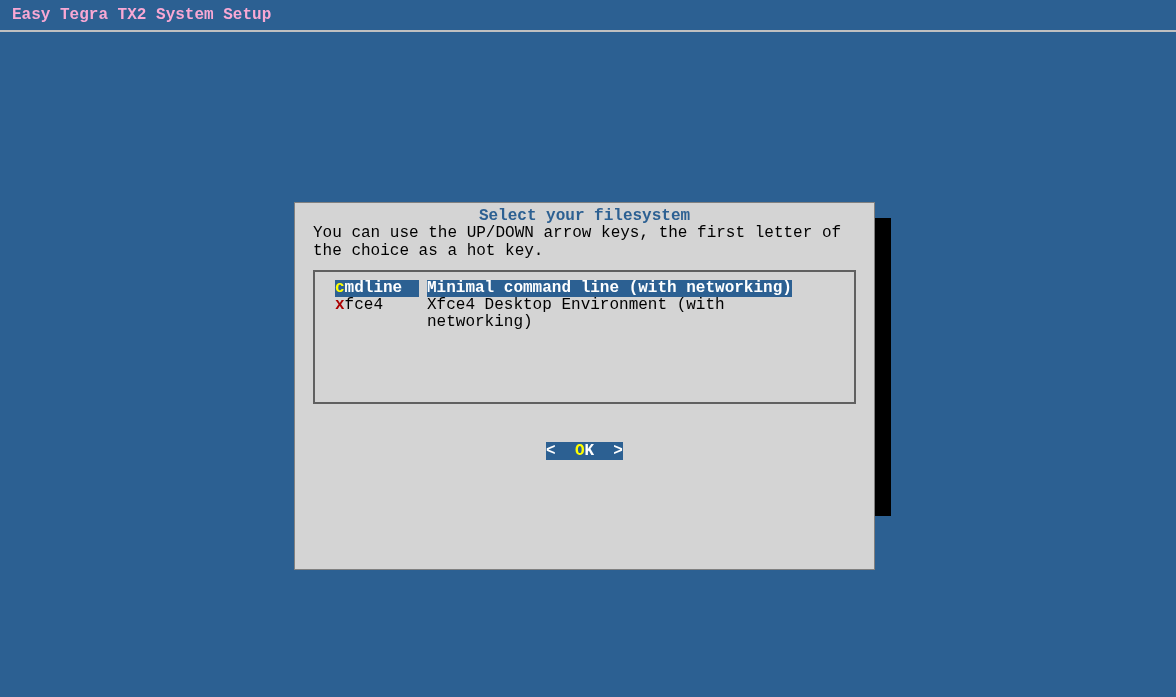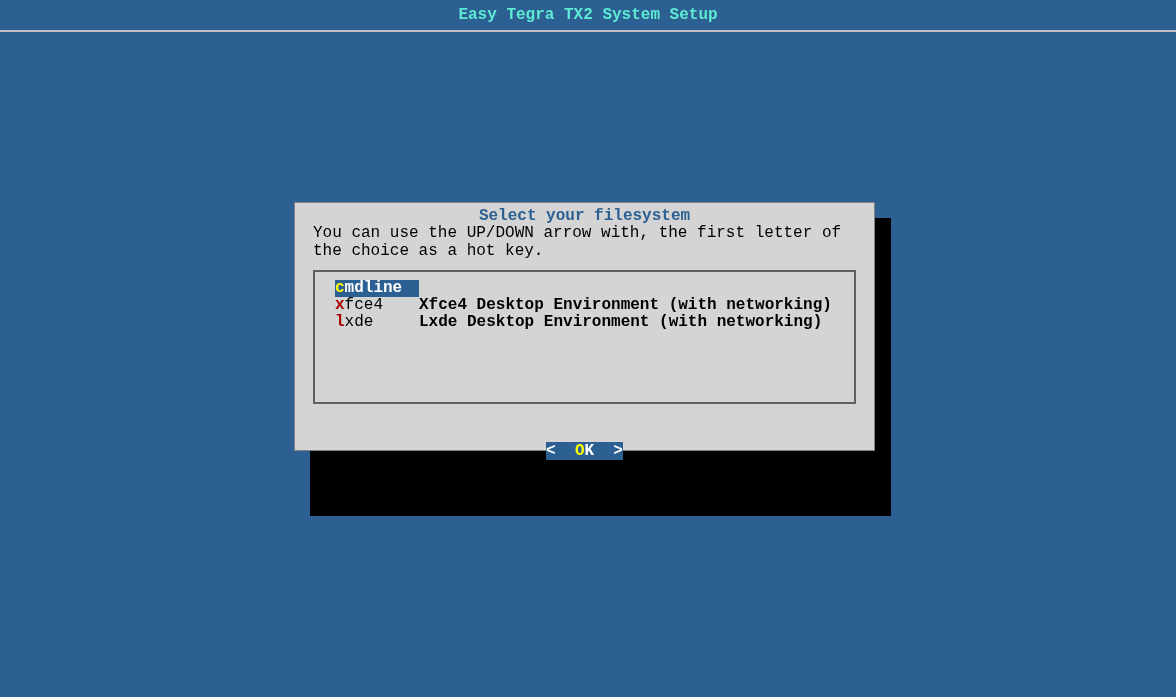--- a/index.html
+++ b/index.html
@@ -9,25 +9,24 @@
     }
     body {
       width: 1176px;
       height: 697px;
       background-color: #2c6092;
       font-family: 'Courier New', monospace;
       font-size: 16px;
       overflow: hidden;
     }
     .page-title {
-      color: #5eead4;
+      color: #f9a8d4;
       padding: 6px 12px;
       font-weight: bold;
       font-size: 16px;
-      text-align: center;
     }
     .hr-line {
       height: 2px;
       background-color: #c0c0c0;
       margin: 0;
     }
     .dialog-container {
       position: absolute;
       left: 294px;
       top: 202px;
@@ -36,21 +35,21 @@
       position: absolute;
       left: 16px;
       top: 16px;
       width: 581px;
       height: 298px;
       background-color: #000000;
     }
     .dialog-box {
       position: relative;
       width: 581px;
-      height: 249px;
+      height: 368px;
       background-color: #d4d4d4;
       border: 1px solid #808080;
       padding: 4px 18px;
     }
     .dialog-title {
       color: #2c6092;
       font-weight: bold;
       text-align: center;
       margin-bottom: 0;
     }
@@ -61,20 +60,21 @@
     }
     .menu-frame {
       border: 2px solid #606060;
       padding: 8px 20px;
       height: 134px;
       margin-bottom: 38px;
     }
     .menu-item {
       display: flex;
       line-height: 1.05;
+      gap: 8px;
     }
     .menu-key {
       width: 84px;
       flex-shrink: 0;
     }
     .menu-key-selected {
       background-color: #2c6092;
     }
     .hotkey-char {
       color: #aa0000;
@@ -87,21 +87,21 @@
     .key-rest {
       color: #000000;
       font-weight: normal;
     }
     .key-rest-selected {
       color: #ffffff;
       font-weight: bold;
     }
     .menu-desc {
       color: #000000;
-      font-weight: bold;
+      font-weight: normal;
     }
     .menu-desc-selected {
       background-color: #2c6092;
       color: #ffffff;
       font-weight: bold;
     }
     .button-row {
       text-align: center;
     }
     .ok-button {
@@ -124,37 +124,34 @@
 </head>
 <body>
 
 <div class="page-title">Easy Tegra TX2 System Setup</div>
 <div class="hr-line"></div>
 
 <div class="dialog-container">
   <div class="dialog-shadow"></div>
   <div class="dialog-box">
     <div class="dialog-title">Select your filesystem</div>
-    <div class="dialog-instruction">You can use the UP/DOWN arrow with, the first letter of the choice as a hot key.</div>
+    <div class="dialog-instruction">You can use the UP/DOWN arrow keys, the first letter of the choice as a hot key.</div>
 
     <div class="menu-frame">
 
       <div class="menu-item">
         <span class="menu-key menu-key-selected"><span class="hotkey-char-selected">c</span><span class="key-rest-selected">mdline</span></span>
+        <span class="menu-desc-selected">Minimal command line (with networking)</span>
       </div>
 
       <div class="menu-item">
         <span class="menu-key"><span class="hotkey-char">x</span><span class="key-rest">fce4</span></span>
         <span class="menu-desc">Xfce4 Desktop Environment (with networking)</span>
       </div>
 
-      <div class="menu-item">
-        <span class="menu-key"><span class="hotkey-char">l</span><span class="key-rest">xde</span></span>
-        <span class="menu-desc">Lxde Desktop Environment (with networking)</span>
-      </div>
 
 
 
     </div>
 
     <div class="button-row">
       <span class="ok-button"><span class="bracket">&lt;</span>&nbsp;&nbsp;<span class="ok-o">O</span><span class="ok-k">K</span>&nbsp;&nbsp;<span class="bracket">&gt;</span></span>
     </div>
 
   </div>

